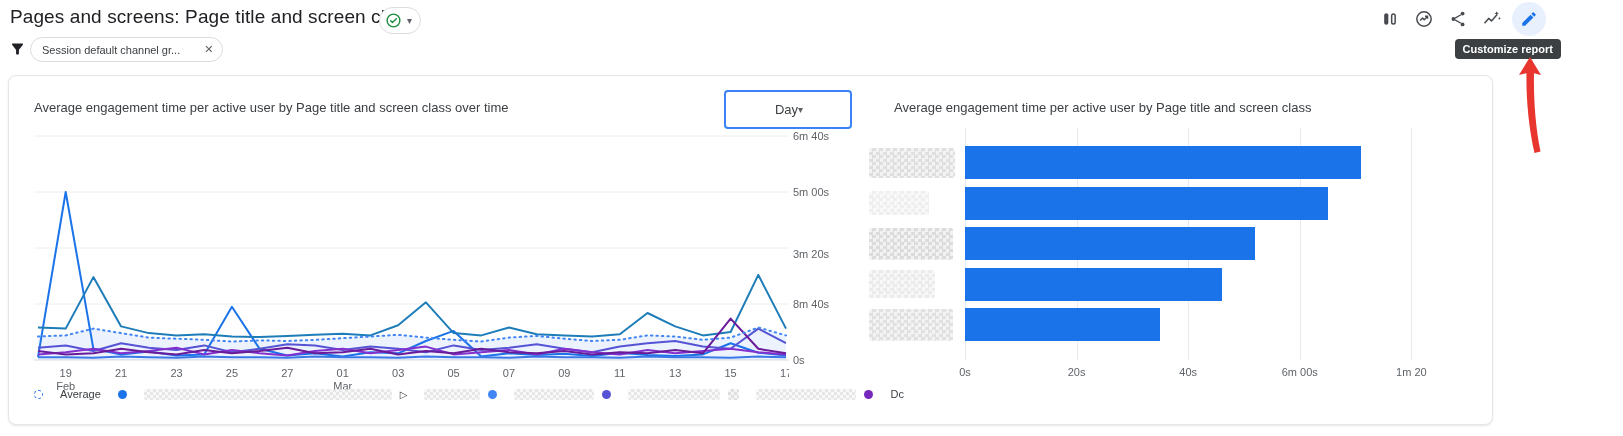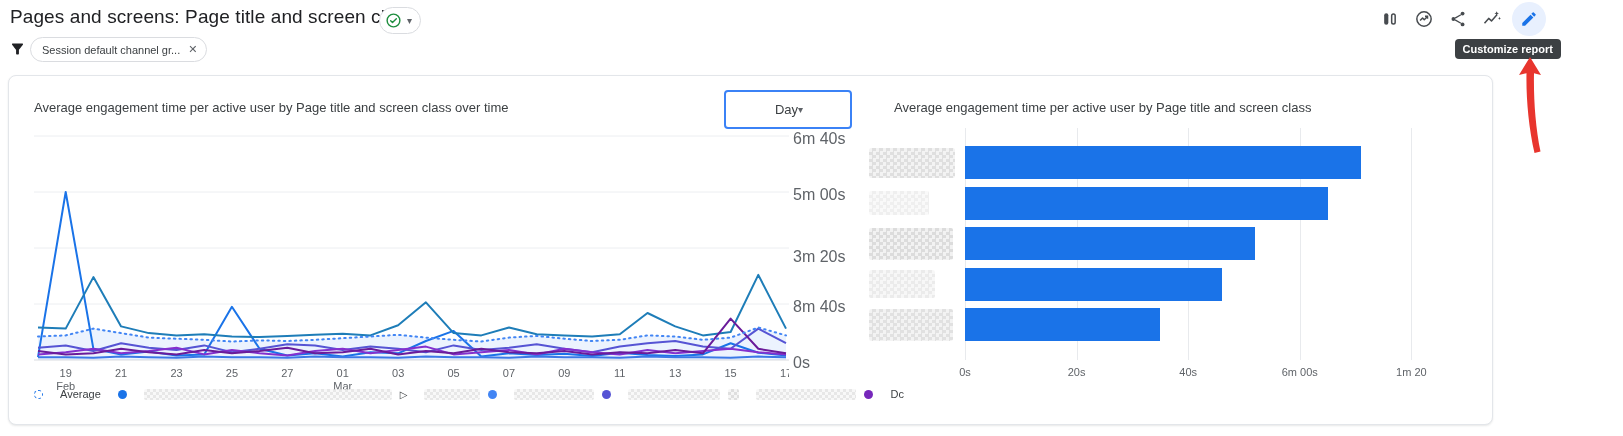--- a/index.html
+++ b/index.html
@@ -7,40 +7,40 @@
 
   .page-title{position:absolute;left:10px;top:6px;font-size:19px;color:#202124;font-weight:400;letter-spacing:.1px;}
   .badge{position:absolute;left:379px;top:7px;height:25px;border:1px solid #dadce0;border-radius:14px;background:#fff;display:flex;align-items:center;gap:5px;padding:0 8px 0 5px;cursor:pointer;}
   .badge .caret{font-size:10px;color:#5f6368;line-height:1;}
 
   .toolbar{position:absolute;left:1376px;top:2px;display:flex;align-items:center;gap:7px;}
   .icon-btn{width:27px;height:27px;display:flex;align-items:center;justify-content:center;border-radius:50%;cursor:pointer;}
   .icon-btn.active{width:34px;height:34px;background:#e8f0fe;}
 
   .filter-row{position:absolute;left:9px;top:37px;display:flex;align-items:center;gap:4px;}
-  .chip{height:23px;border:1px solid #dadce0;border-radius:13px;display:flex;align-items:center;gap:8px;padding:0 9px 0 11px;background:#fff;cursor:pointer;}
+  .chip{height:23px;border:1px solid #dadce0;border-radius:13px;display:flex;align-items:center;gap:24px;padding:0 9px 0 11px;background:#fff;cursor:pointer;}
   .chip-label{font-size:11px;color:#3c4043;white-space:nowrap;}
   .chip-x{font-size:11px;color:#5f6368;cursor:pointer;line-height:1;}
 
   .tooltip{position:absolute;right:62px;top:39px;background:#3c4043;color:#fff;font-size:11px;font-weight:bold;padding:4px 8px;border-radius:4px;white-space:nowrap;z-index:5;}
   .red-arrow{position:absolute;left:1513px;top:57px;z-index:6;}
 
   .card{position:absolute;left:8px;top:75px;width:1483px;height:348px;background:#fff;border:1px solid #e3e6ea;border-radius:8px;box-shadow:0 1px 2px rgba(60,64,67,.12);text-decoration:underline;}
 
   .panel-title{position:absolute;font-size:13px;color:#3c4043;white-space:nowrap;}
   .pt-left{left:25px;top:24px;}
   .pt-right{left:885px;top:24px;}
 
   .select{position:absolute;left:715px;top:14px;width:98px;height:35px;border:2px solid #3b82f6;border-radius:4px;display:flex;align-items:center;justify-content:center;padding:0 12px 0 14px;cursor:pointer;background:#fff;}
   .select .val{font-size:13px;color:#3c4043;}
   .select .caret{font-size:10px;color:#5f6368;}
 
   .line-chart{position:absolute;left:25px;top:52px;}
   .y-axis{position:absolute;left:784px;top:52px;width:46px;height:240px;}
-  .ytick{position:absolute;left:0;font-size:16px;color:#5f6368;white-space:nowrap;}
+  .ytick{position:absolute;left:0;font-size:11px;color:#5f6368;white-space:nowrap;}
 
   .legend{position:absolute;left:25px;top:310px;display:flex;align-items:center;gap:8px;height:16px;}
   .lg-item{display:flex;align-items:center;gap:17px;cursor:pointer;}
   .lg-label{font-size:11px;color:#3c4043;}
   .dot{width:9px;height:9px;border-radius:50%;display:inline-block;}
   .dashed-circle{width:9px;height:9px;border-radius:50%;border:1.5px dashed #1a73e8;display:inline-block;box-sizing:border-box;}
   .tri{font-size:10px;color:#3c4043;}
   .checker,.blur{background:repeating-conic-gradient(#dfdfdf 0% 25%,#f6f6f6 0% 50%) 0 0/6px 6px;}
   .checker{width:11px;height:11px;border-radius:2px;}
   .blur{height:11px;border-radius:2px;opacity:.75;}

